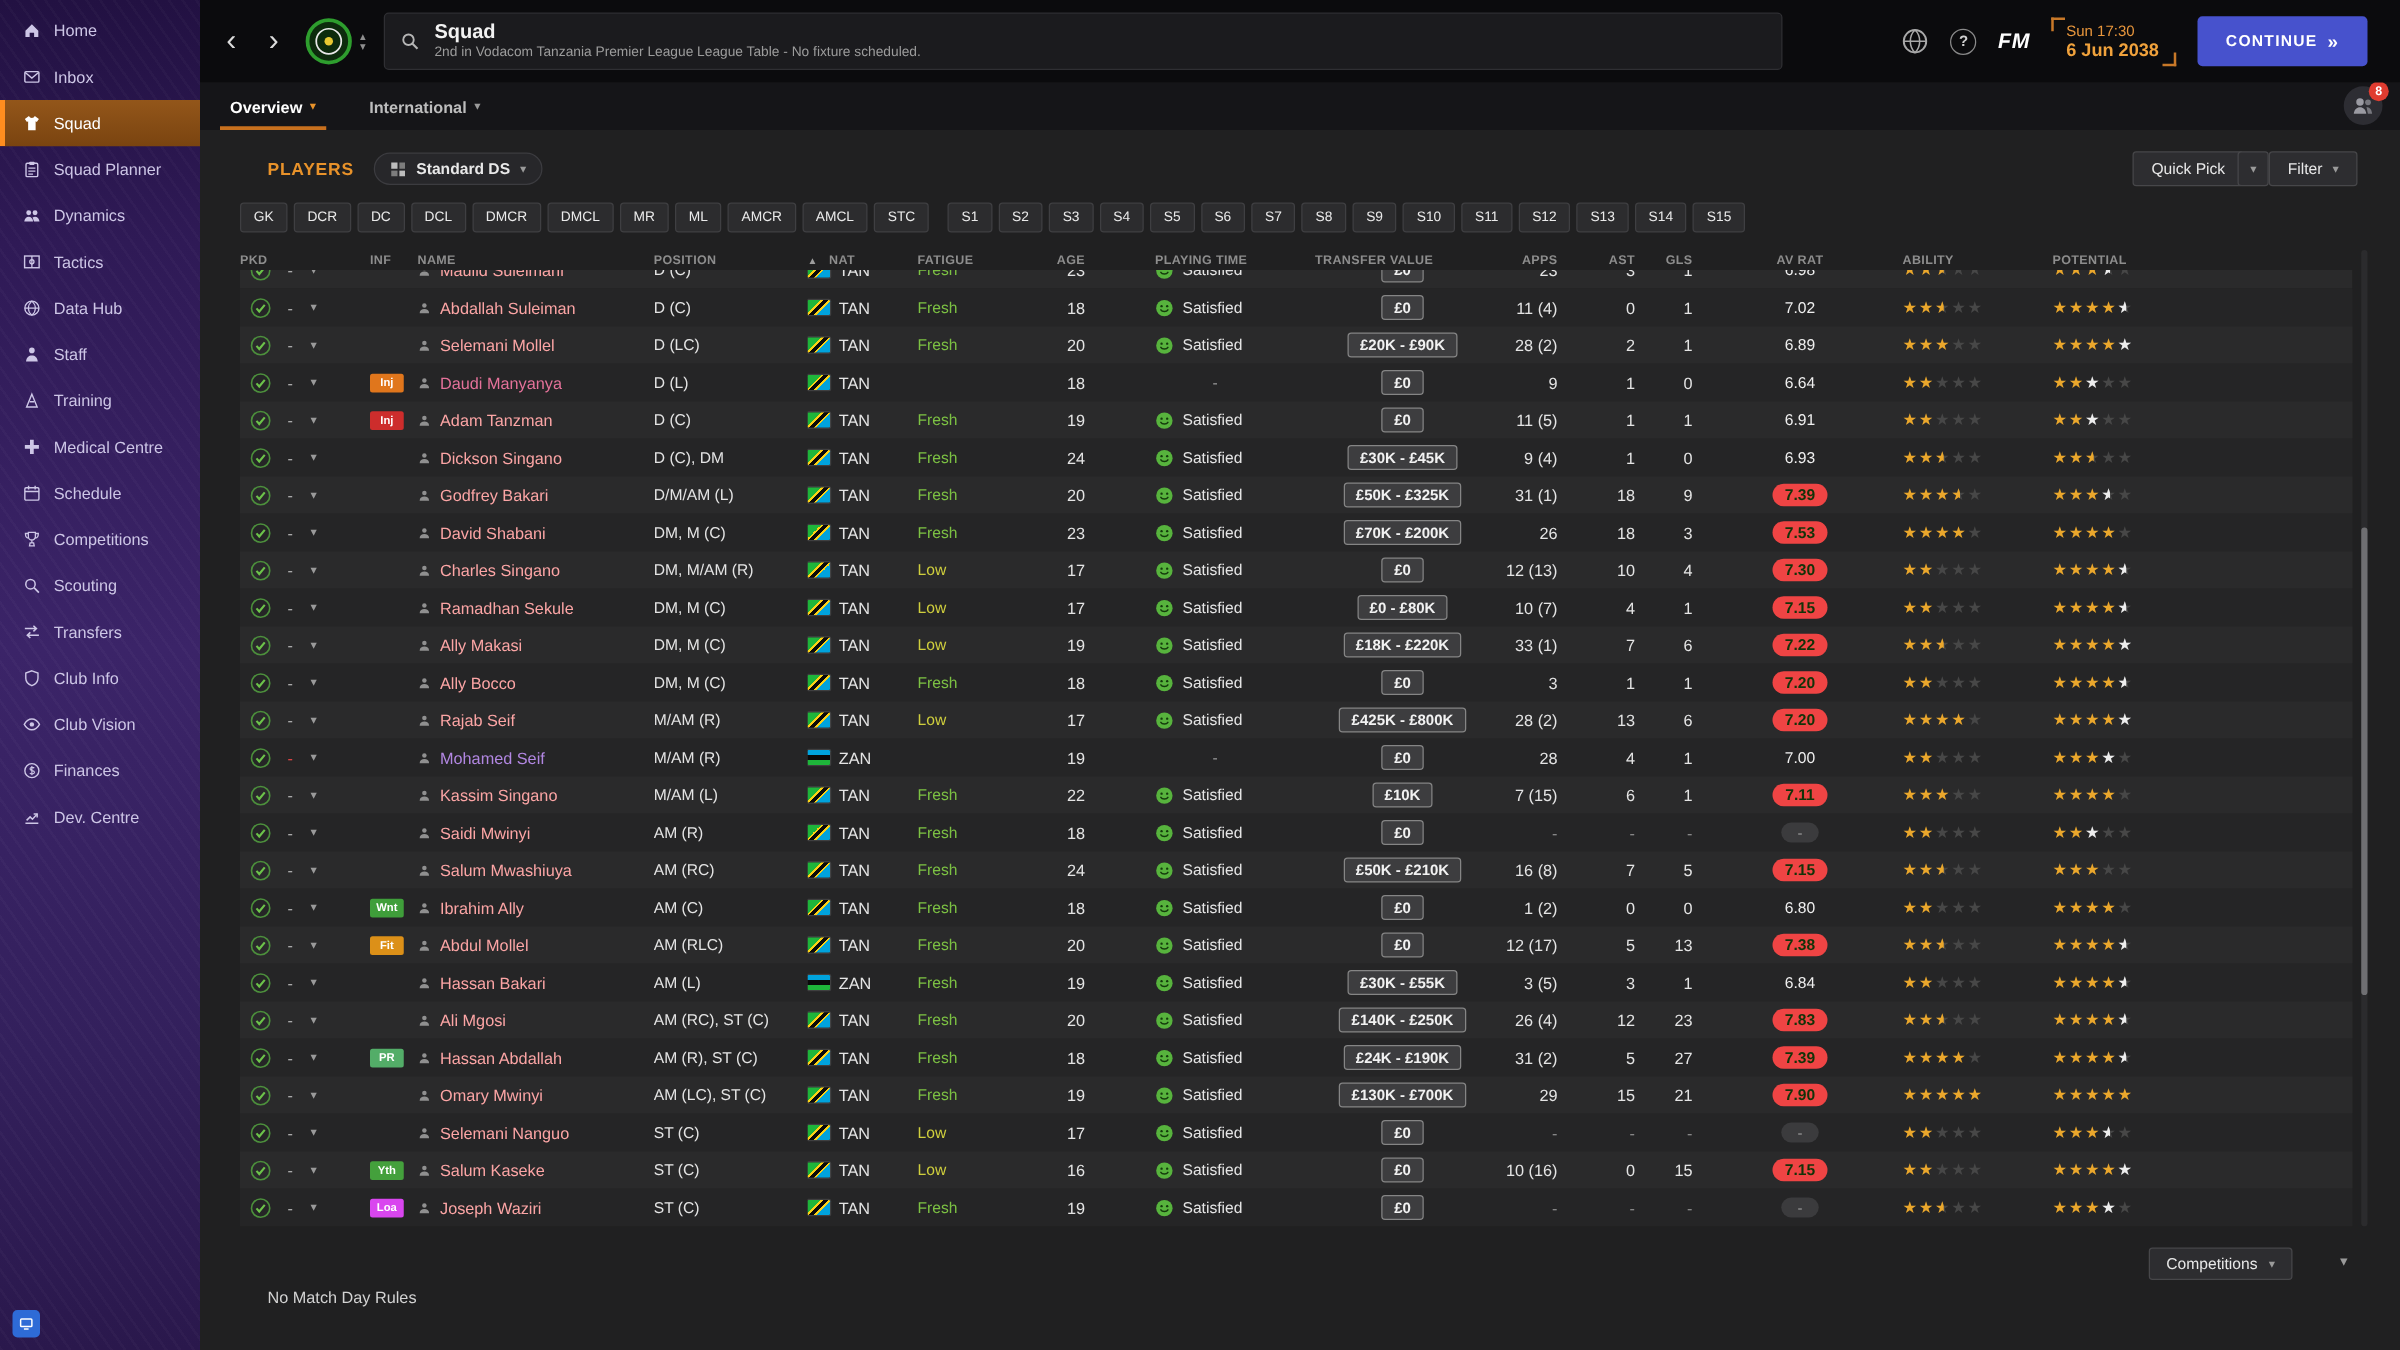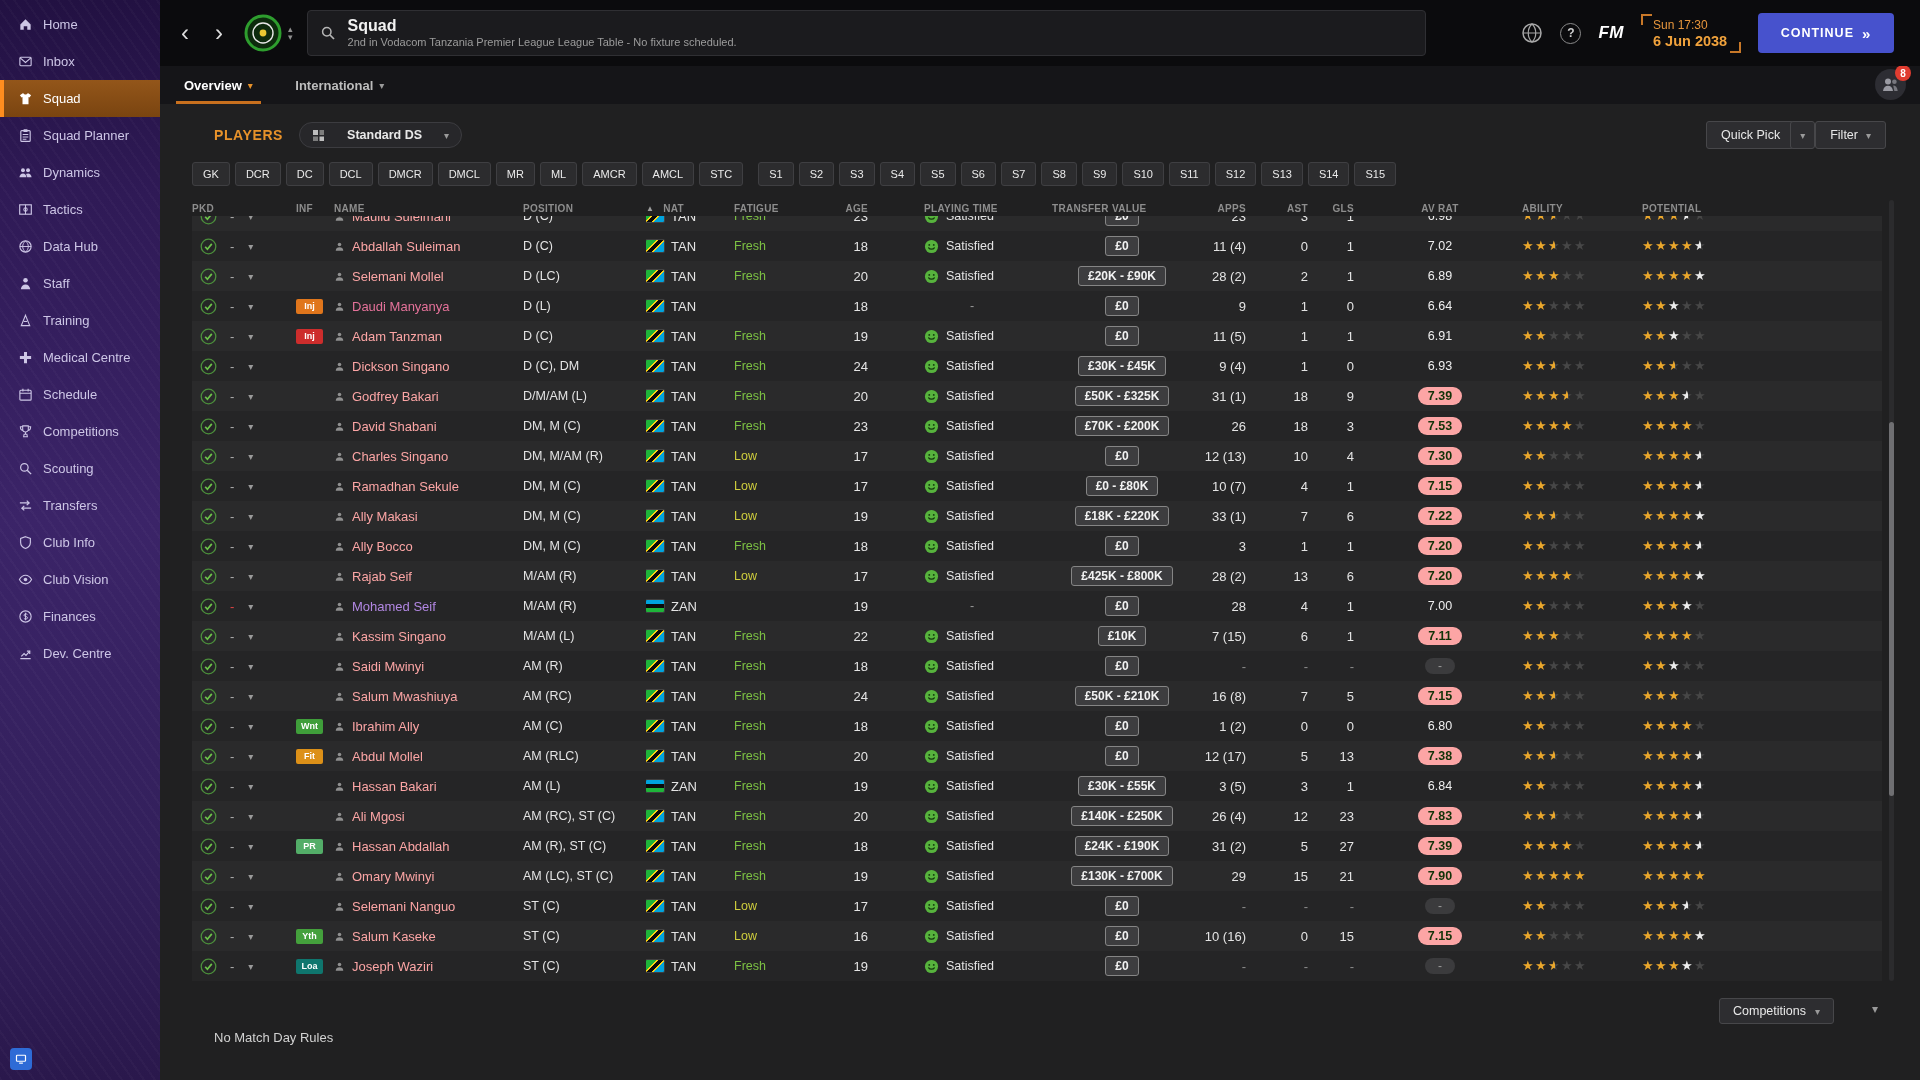--- a/index.html
+++ b/index.html
@@ -68,21 +68,21 @@
   .avatar-wrap svg{width:19px;height:19px}
   .badge{position:absolute;right:-5px;top:-4px;min-width:16px;height:16px;border-radius:8px;
     background:#e03c30;color:#fff;font-size:10px;font-weight:bold;display:flex;align-items:center;
     justify-content:center;padding:0 4px}
 
   
   .content{position:absolute;left:160px;top:104px;right:0;bottom:0;background:#202021}
   .toolbar{position:absolute;left:54px;right:34px;top:16px;height:30px;display:flex;align-items:center}
   .players-label{color:#e8922a;font-size:14px;font-weight:bold;letter-spacing:.6px}
   .view-pill{margin-left:16px;height:26px;border-radius:13px;background:#27272a;border:1px solid #3c3c40;
-    display:flex;align-items:center;gap:22px;padding:0 12px;color:#e8e8e8;font-size:12.5px;
+    display:flex;align-items:center;gap:8px;padding:0 12px;color:#e8e8e8;font-size:12.5px;
     font-weight:bold;cursor:pointer}
   .view-pill .vic svg{width:13px;height:13px;display:block}
   .tb-right{margin-left:auto;display:flex;align-items:center;gap:0}
   .tb-btn{height:28px;background:#2d2d30;border:1px solid #47474a;border-radius:3px;color:#e8e8e8;
     font-size:12.5px;display:flex;align-items:center;gap:8px;padding:0 14px;cursor:pointer}
   .tb-btn.chev-seg{padding:0 9px;margin-left:-5px}
   .pos-filters{position:absolute;left:32px;top:58px;display:flex;gap:5px}
   .pf-btn{height:24px;padding:0 10px;background:#2c2c2e;border:1px solid #3f3f42;border-radius:3px;
     color:#eaeaea;font-size:11px;font-weight:normal;display:flex;align-items:center;cursor:pointer}
   .pf-btn.gap{margin-left:10px}
@@ -129,21 +129,21 @@
   .flag-tan{background:linear-gradient(135deg,#1eb53a 0%,#1eb53a 36%,#fcd116 36%,#fcd116 43%,
     #0a0a0a 43%,#0a0a0a 57%,#fcd116 57%,#fcd116 64%,#00a3dd 64%)}
   .flag-zan{background:linear-gradient(180deg,#00a3dd 0%,#00a3dd 33%,#0a0a0a 33%,#0a0a0a 66%,#1eb53a 66%)}
   .fat-fresh{color:#7cc143}
   .fat-low{color:#cfce3d}
   .smiley{display:flex}
   .smiley svg{width:15px;height:15px}
   .play-dash{margin-left:46px;color:#9a9a9a}
   .pill{background:#3d3d3f;border:1px solid #858585;border-radius:3px;height:20px;line-height:18px;
     padding:0 9px;font-size:12px;font-weight:bold;color:#f2f2f2}
-  .rat-g{background:#fca5a5;color:#123308;font-weight:bold;font-size:12.5px;border-radius:10px;padding:2px 10px}
+  .rat-g{background:#ef4444;color:#123308;font-weight:bold;font-size:12.5px;border-radius:10px;padding:2px 10px}
   .rat-p{color:#efefef;font-weight:normal;font-size:12.5px}
   .rat-d{background:#3b3b3d;color:#9a9a9a;border-radius:9px;padding:1px 13px;font-size:12px}
   .stars{display:flex}
   .st{position:relative;width:13px;height:16px;font-size:13px;line-height:16px;color:#474747}
   .st .g{color:inherit}
   .st.full{color:#eaa72c}
   .st.fullw{color:#ededed}
   .st .half{position:absolute;left:0;top:0;width:7px;overflow:hidden;color:#eaa72c}
   .st .half.hw{color:#ededed}
 
@@ -2158,21 +2158,21 @@
               <span class="chk">
                 <svg viewBox="0 0 17 17">
                   <circle cx="8.5" cy="8.5" r="7.3" fill="none" stroke="#4c8f3c" stroke-width="1.3"></circle>
                   <path d="M5.2 8.7 7.4 11.2 11.8 5.9" fill="none" stroke="#6cc24a" stroke-width="1.7"></path>
                 </svg>
               </span>
               <span class="dash">-</span>
               <span class="rowchev">▾</span>
             </div>
             <div class="cell c-inf">
-              <span class="inf-badge" style="background:#0f766e">Loa</span>
+              <span class="inf-badge" style="background:#d946ef">Loa</span>
             </div>
             <div class="cell c-name">
               <span class="picon">
                 <svg viewBox="0 0 16 16">
                   <circle cx="8" cy="5" r="2.6" fill="#909090"></circle>
                   <path d="M2.5 14C2.5 10.5 5 9 8 9s5.5 1.5 5.5 5z" fill="#909090"></path>
                 </svg>
               </span>
               <span class="pname">Joseph Waziri</span>
             </div>

